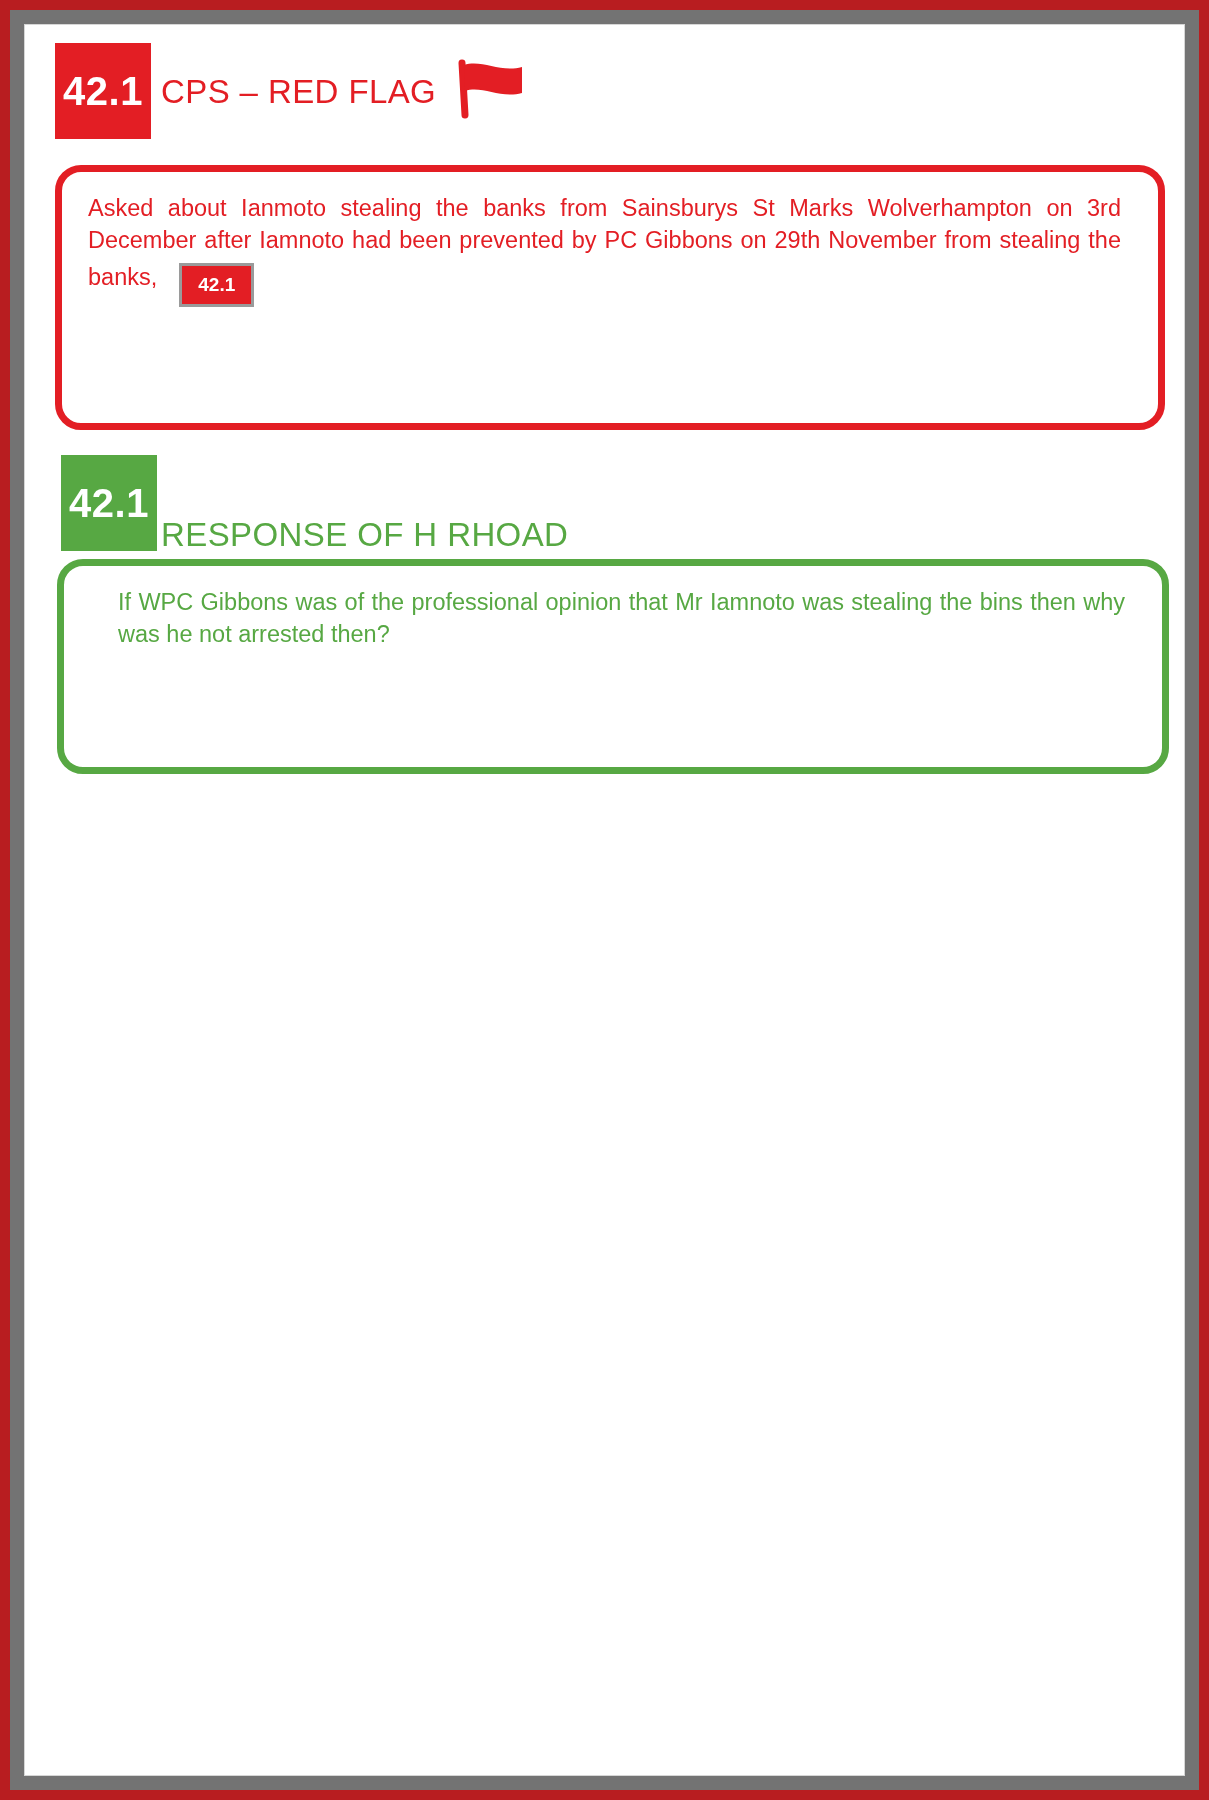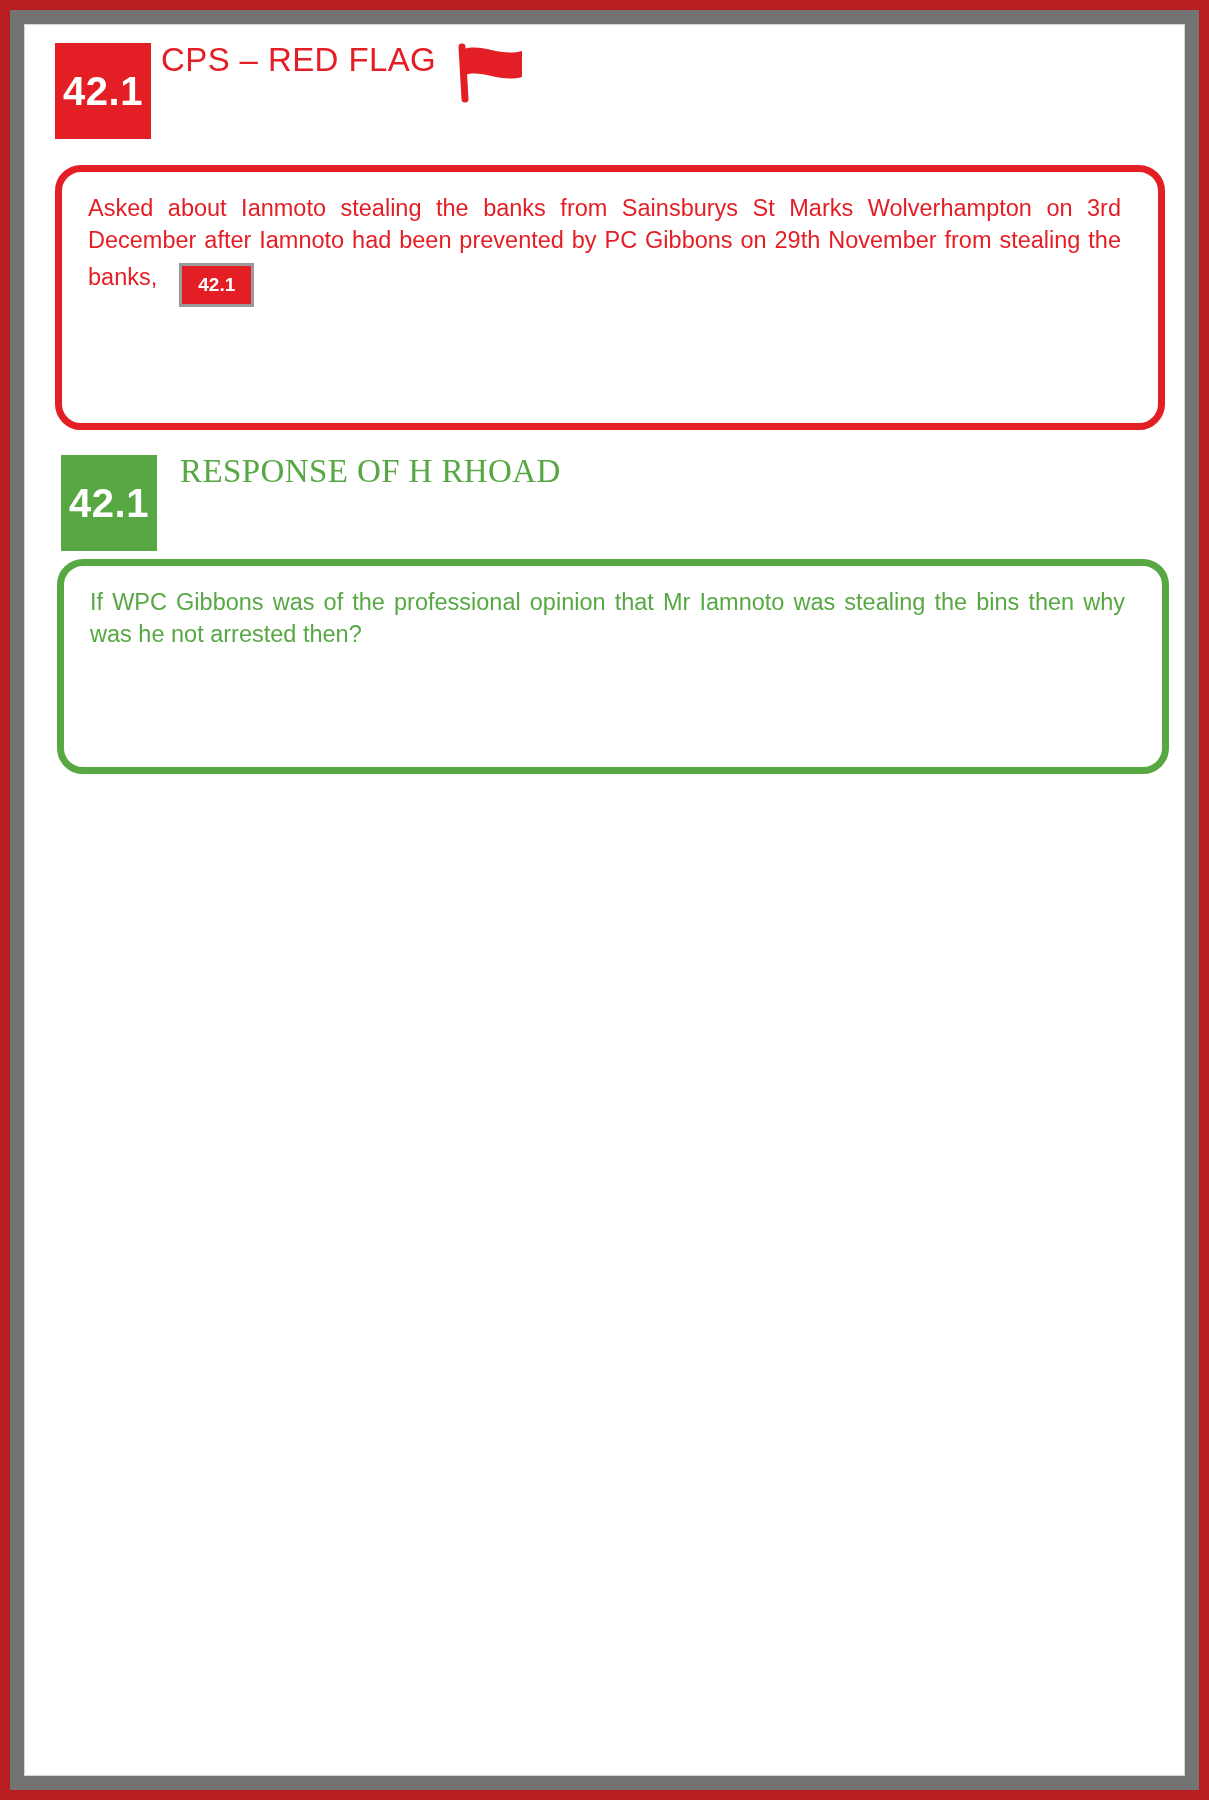--- a/index.html
+++ b/index.html
@@ -95,21 +95,21 @@
     border: 7px solid #57a843;
   }
   .textbox p {
     margin: 0;
     font-size: 23.5px;
     line-height: 1.38;
     text-align: justify;
     text-justify: inter-word;
   }
   .textbox.red p { color: #e31e24; }
-  .textbox.green p { color: #57a843; }
+  .textbox.green p { color: #57a843; margin-left: 28px; }
 
   .tb-pad {
     padding: 20px 37px 0 26px;
   }
 
   
   .inline-badge {
     display: inline-block;
     box-sizing: border-box;
     background: #e31e24;
@@ -127,40 +127,40 @@
 </style>
 </head>
 <body>
 
 <div class="page-frame">
   <div class="page-inner">
     <div class="content">
 
       <div class="sec-head" style="left:30px; top:18px;">
         <div class="num-badge red">42.1</div>
-        <div style="display:flex; align-items:flex-start; height:96px; margin-left:10px;">
+        <div style="display:flex; align-items:center; height:96px; margin-left:10px;">
           <span class="sec-title red">CPS – RED FLAG</span>
           <span class="flag-icon">
             <svg width="80" height="60" viewBox="0 0 80 60" xmlns="http://www.w3.org/2000/svg">
               <path d="M10 4 L13 56" stroke="#e31e24" stroke-width="7" stroke-linecap="round" fill="none"></path>
               <path d="M12 6 C30 0 48 14 70 8 L70 34 C48 40 30 26 13 32 Z" fill="#e31e24"></path>
             </svg>
           </span>
         </div>
       </div>
 
       <div class="textbox red" style="left:30px; top:140px; width:1110px; height:265px;">
         <div class="tb-pad">
           <p><span>Asked about Ianmoto stealing the banks from Sainsburys St Marks Wolverhampton on 3rd December after Iamnoto had been prevented by PC Gibbons on 29th November from stealing the banks,</span><span class="inline-badge">42.1</span></p>
         </div>
       </div>
 
       <div class="sec-head" style="left:36px; top:430px;">
         <div class="num-badge green">42.1</div>
-        <div style="display:flex; align-items:flex-start; height:96px; margin-left:23px;font-family:Liberation Serif, serif;">
+        <div style="display:flex; align-items:flex-end; height:96px; margin-left:4px;">
           <span class="sec-title green">RESPONSE OF H RHOAD</span>
         </div>
       </div>
 
       <div class="textbox green" style="left:32px; top:534px; width:1112px; height:215px;">
         <div class="tb-pad">
           <p>If WPC Gibbons was of the professional opinion that Mr Iamnoto was stealing the bins then why was he not arrested then?</p>
         </div>
       </div>
 

